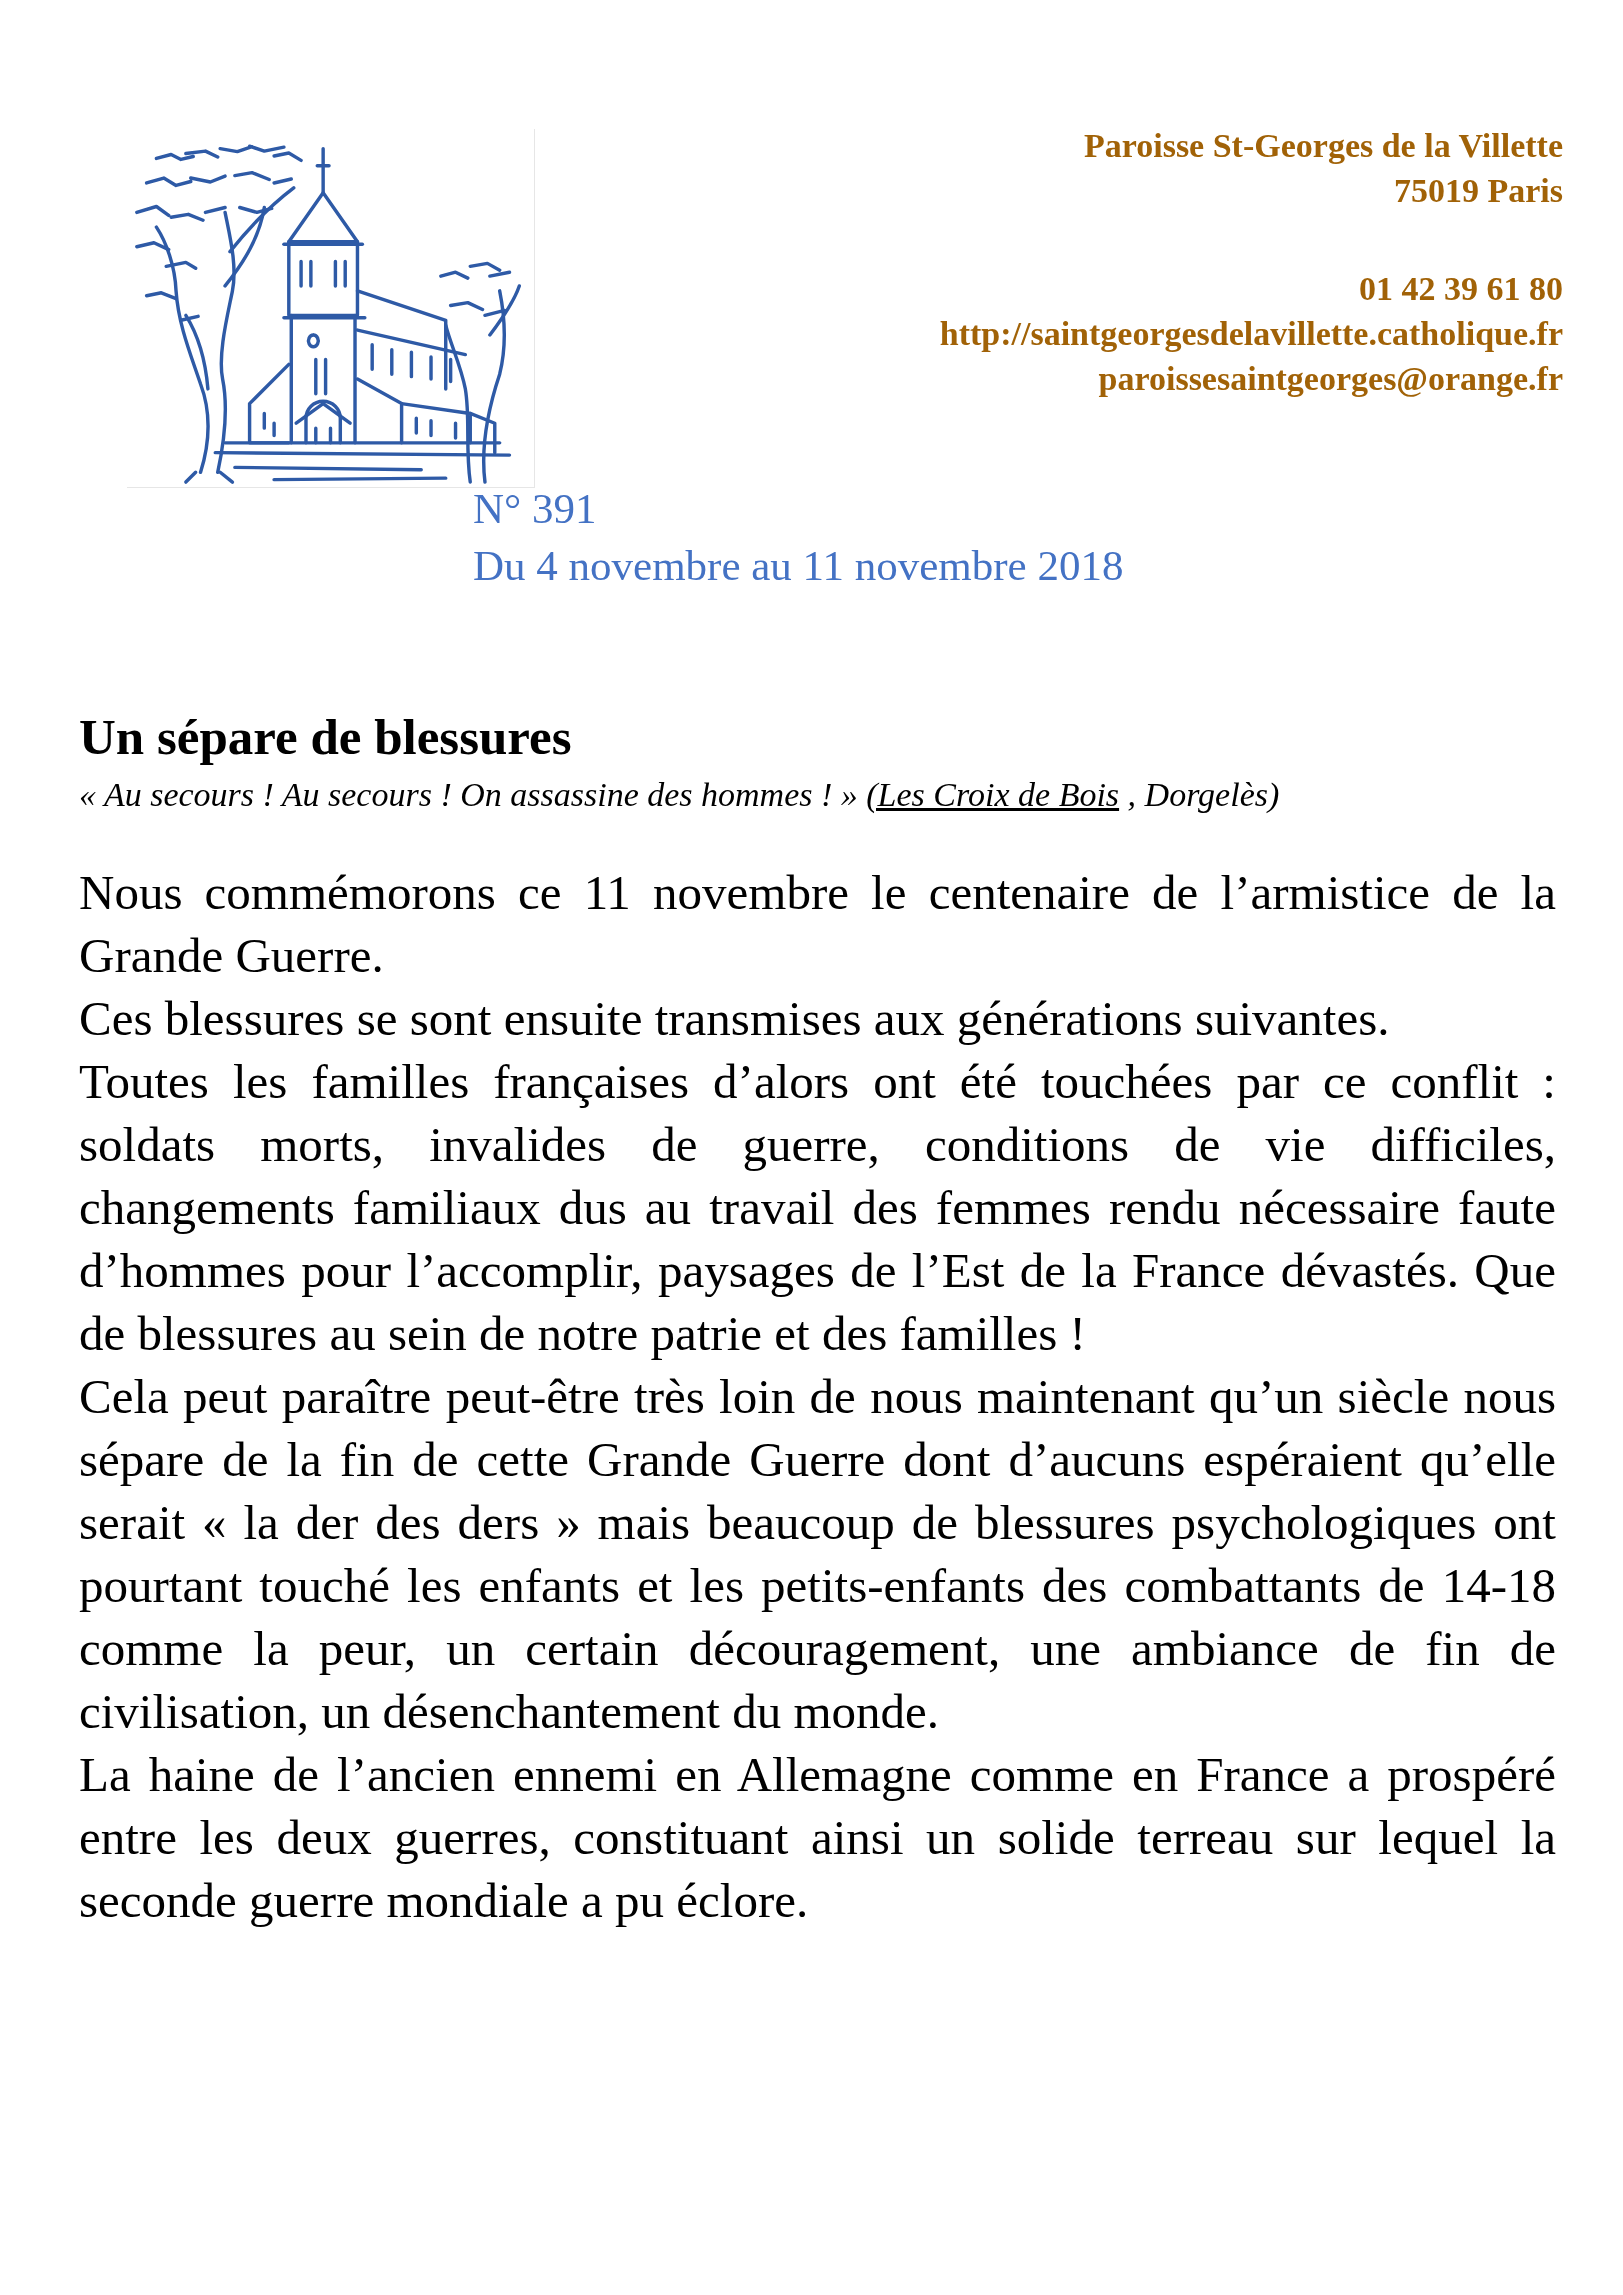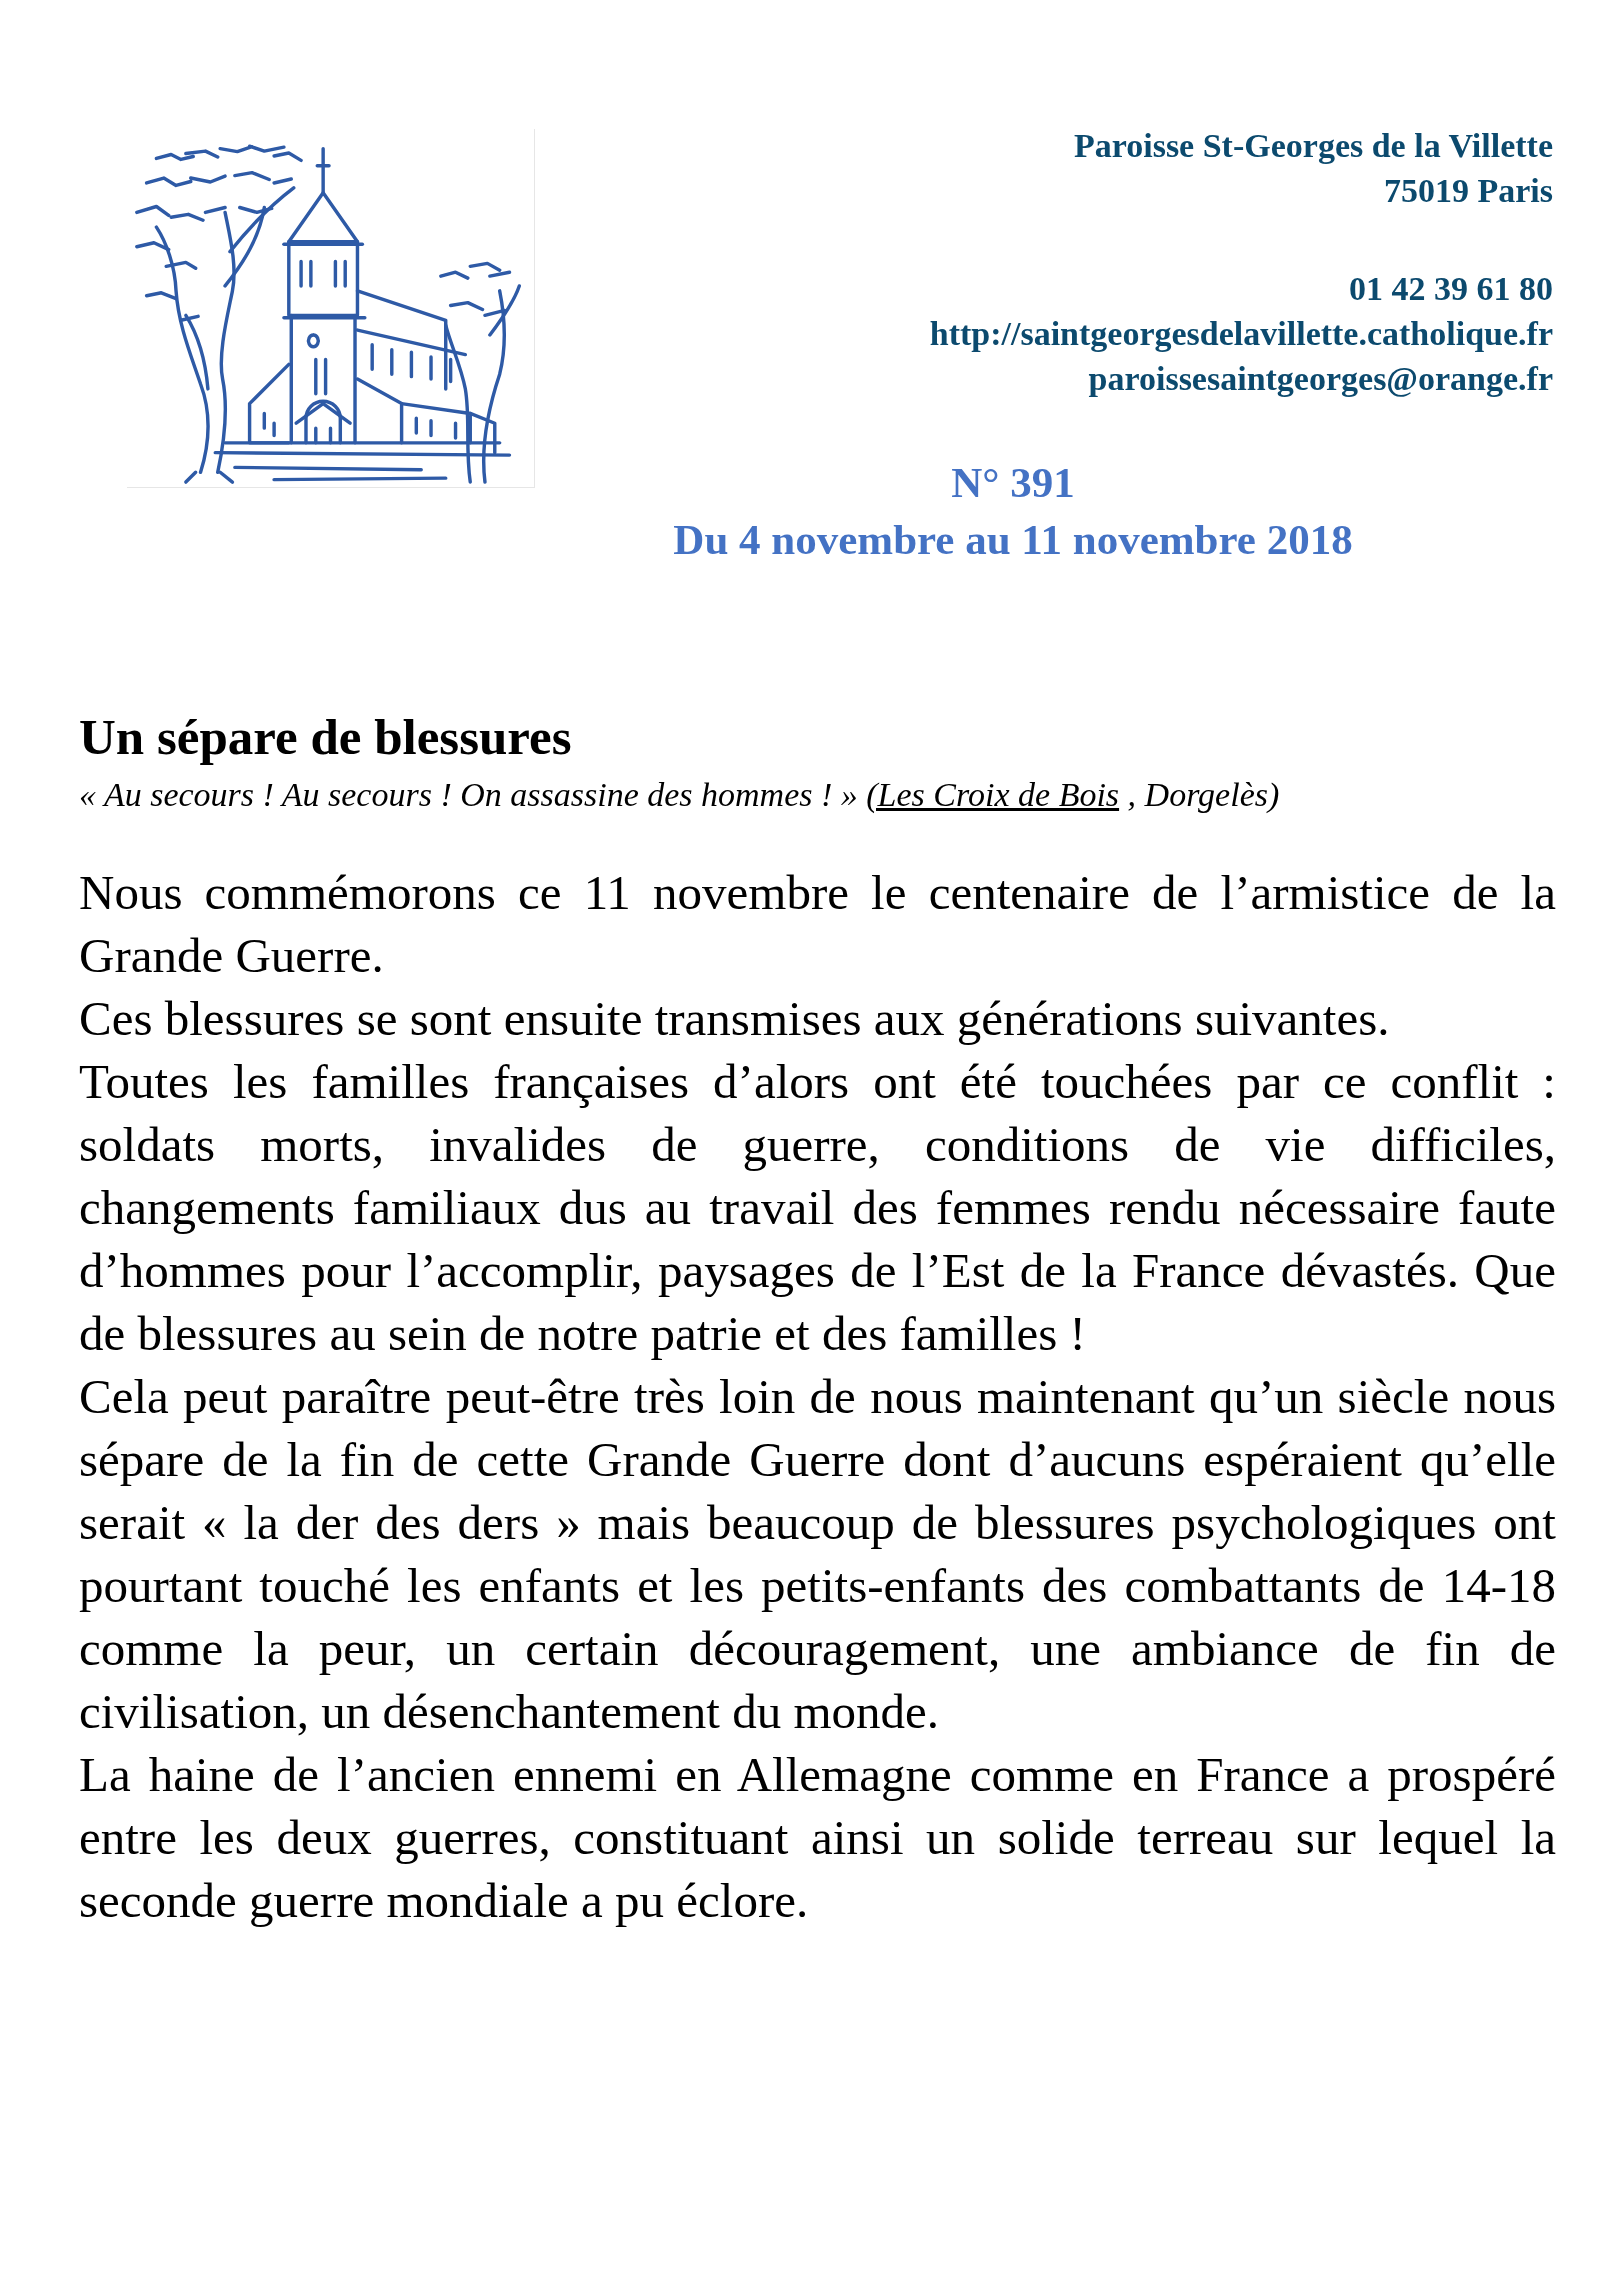--- a/index.html
+++ b/index.html
@@ -17,39 +17,39 @@
     top: 129px;
     width: 407px;
     height: 358px;
     border-right: 1px solid #e6e6e6;
     border-bottom: 1px solid #e6e6e6;
   }
   .logo svg { width: 100%; height: 100%; display: block; }
 
   .header {
     position: absolute;
-    right: 70px;
+    right: 60px;
     top: 123px;
     width: 933px;
     text-align: right;
-    color: #0c4a6e;
+    color: #a16207;
     font-weight: bold;
     font-size: 34px;
     line-height: 45px;
   }
   .header .line { display: block; white-space: nowrap; }
   .header .gap { height: 53px; }
   .issue {
     position: absolute;
     right: 70px;
-    top: 454px;
+    top: 480px;
     width: 1080px;
-    text-align: center;
+    text-align: left;
     color: #4472c4;
-    font-weight: bold;
+    font-weight: normal;
     font-size: 43px;
     line-height: 57px;
   }
   .issue .line { display: block; white-space: nowrap; }
 
   .title {
     position: absolute;
     left: 79px;
     top: 708px;
     font-size: 51px;

